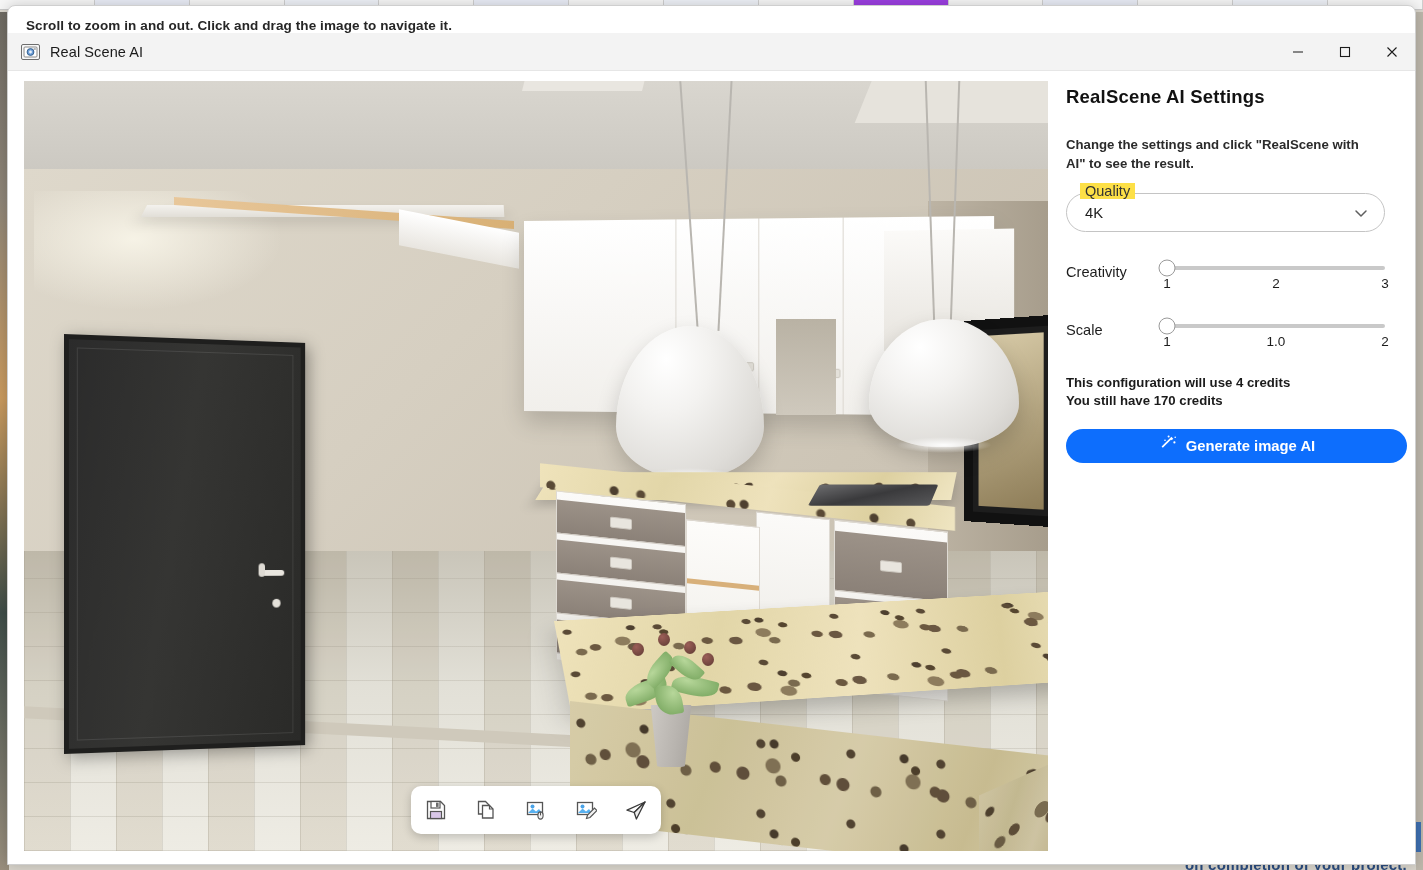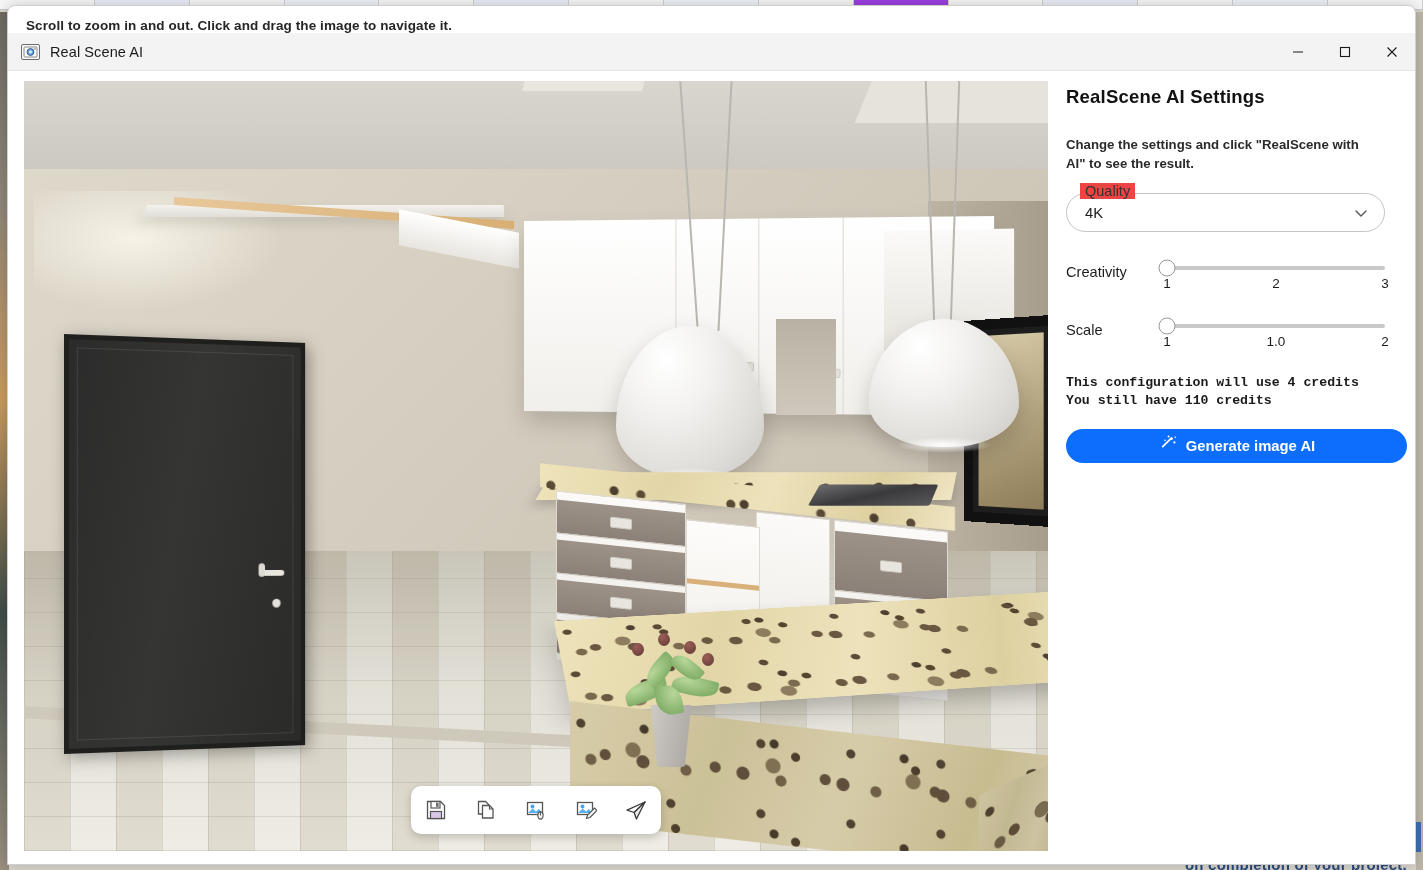--- a/index.html
+++ b/index.html
@@ -417,21 +417,21 @@
   .field .box {
     position: absolute; inset: 0;
     border: 1px solid #c4c4c4;
     border-radius: 20px;
     background: #fff;
     display: flex; align-items: center;
     padding: 0 14px 0 18px;
   }
   .field .lbl {
     position: absolute; left: 14px; top: -10px;
-    background: #ef4444; padding: 0 5px;
+    background: #fde047; padding: 0 5px;
     font-size: 14.5px; color: #333;
     z-index: 2;
   }
   .field .val {
     font-size: 14.8px; color: #1b1b1b;
   }
   .field .chev {
     margin-left: auto;
     display: flex; align-items: center;
   }
@@ -466,21 +466,21 @@
   .ticks span {
     position: absolute; top: 0;
     font-size: 13.5px; color: #1d1d1d;
     transform: translateX(-50%);
   }
 
   
   .credits {
     font-size: 13.2px; color: #1b1b1b; line-height: 17.5px;
     font-weight: 600;
-    margin-top: 18px; margin-bottom: 20px; font-family: Liberation Mono, monospace;
+    margin-top: 18px; margin-bottom: 20px;
   }
   .credits b { font-weight: bold; }
 
   
   #generate {
     width: 341px; height: 34px;
     background: #0d6efd;
     border: none; border-radius: 17px;
     color: #fff; font-size: 14.8px; font-weight: bold;
     display: flex; align-items: center; justify-content: center;
@@ -737,21 +737,21 @@
             <span style="left:100%">2</span>
           </div>
         </div>
       </div>
 
       <div class="credits">
         <div>
           <span>This configuration will use </span><b>4 credits</b>
         </div>
         <div>
-          <span>You still have </span><b>110 credits</b>
+          <span>You still have </span><b>170 credits</b>
         </div>
       </div>
 
       <button id="generate">
         <span>
           <svg width="19" height="19" viewBox="0 0 19 19">
             <path d="M12.2 3.0l1.2 1.2-8.6 8.6-1.2-1.2z" fill="#ffffff"></path>
             <path d="M13.4 1.8l1.9 1.9-1.6 1.6-1.9-1.9z" fill="#ffffff"></path>
             <circle cx="16.4" cy="7.4" r="1.1" fill="#ffffff"></circle>
             <circle cx="10.6" cy="1.6" r="1" fill="#ffffff"></circle>

